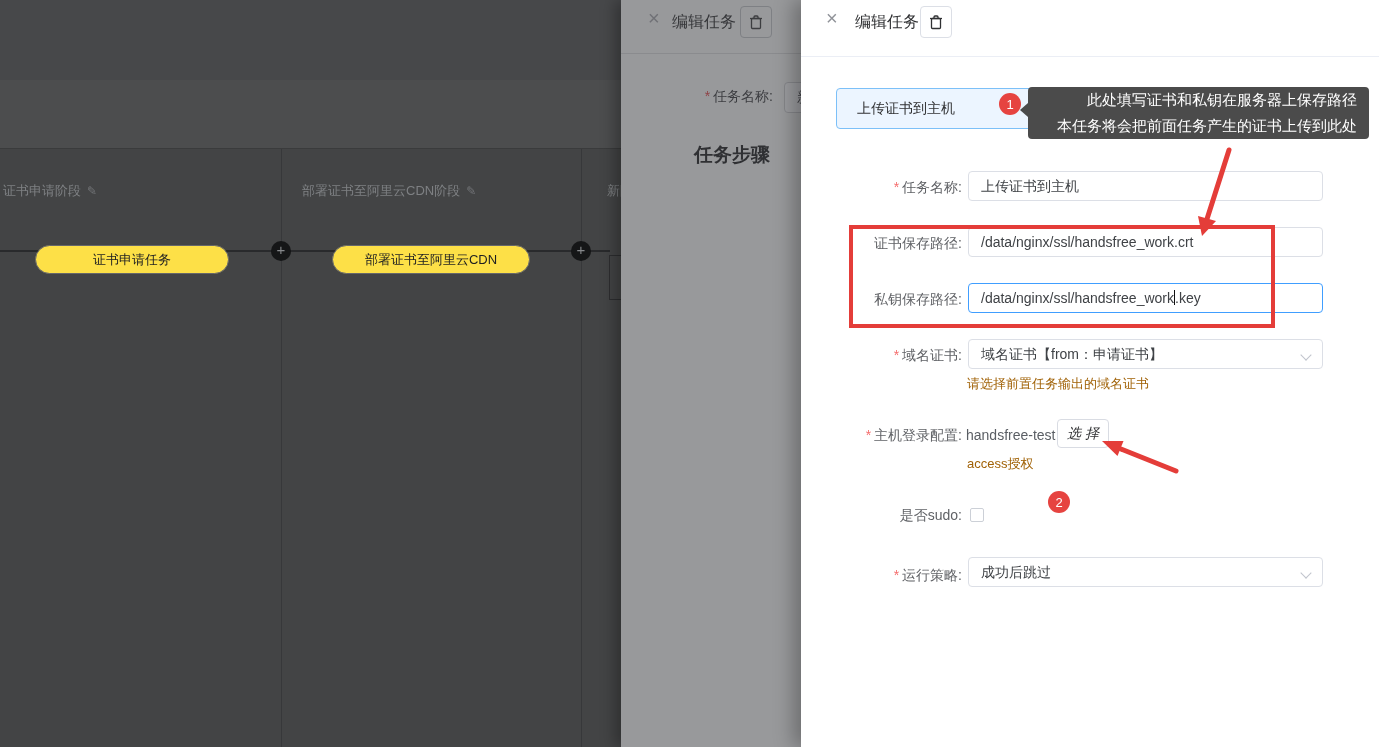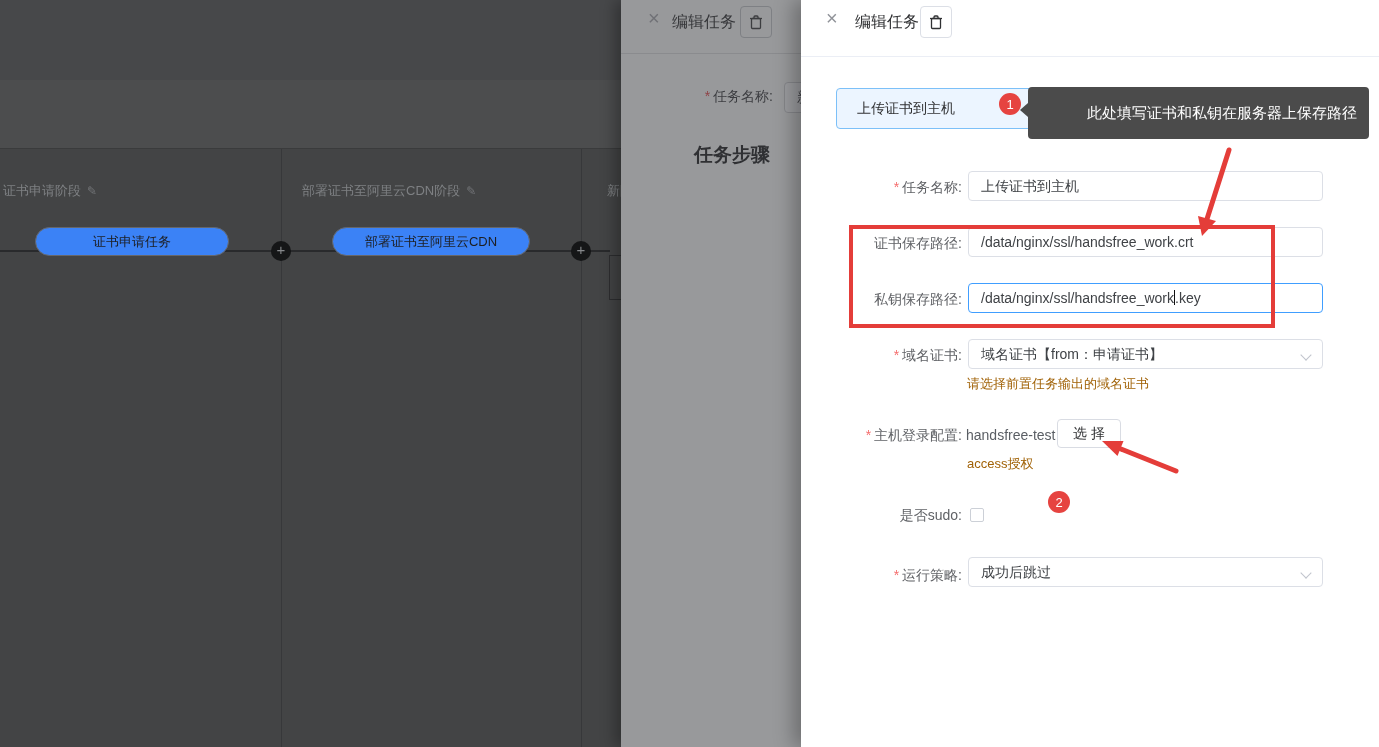--- a/index.html
+++ b/index.html
@@ -8,21 +8,21 @@
   .stage{position:relative;width:1379px;height:747px;overflow:hidden;background:#434445;}
 
   
   .bg-header{position:absolute;left:0;top:0;width:621px;height:80px;background:#47484a;}
   .bg-toolbar{position:absolute;left:0;top:80px;width:621px;height:69px;background:#4c4d4e;border-bottom:1px solid #3a3b3c;}
   .bg-canvas{position:absolute;left:0;top:149px;width:621px;height:598px;background:#434445;overflow:hidden;}
   .col-divider{position:absolute;top:0;width:1px;height:598px;background:#37383a;}
   .connector{position:absolute;left:0;top:101px;width:610px;height:2px;background:#292a2c;}
   .stage-title{position:absolute;top:33px;font-size:13px;color:#7e8083;white-space:nowrap;}
   .stage-title .edit-ic{margin-left:6px;color:#737578;font-size:12px;}
-  .task-pill{position:absolute;top:78px;height:29px;border-radius:15px;background:#3b82f6;border:1px solid #66676a;
+  .task-pill{position:absolute;top:96px;height:29px;border-radius:15px;background:#fde047;border:1px solid #66676a;
     color:#1d1e21;font-size:13px;display:flex;align-items:center;justify-content:center;}
   .plus-btn{position:absolute;top:92px;width:20px;height:20px;border-radius:50%;background:#151617;color:#87898c;
     font-size:15px;line-height:18px;text-align:center;}
   .new-task-box{position:absolute;left:609px;top:106px;width:40px;height:45px;border:1px solid #2d2e30;}
 
   
   .drawer-mid{position:absolute;left:621px;top:0;width:758px;height:747px;background:#98999b;
     box-shadow:-6px 0 14px rgba(0,0,0,.3);z-index:10;}
   .drawer-mid .hdr-close{position:absolute;left:27px;top:8px;font-size:20px;color:#707176;line-height:20px;}
   .drawer-mid .hdr-title{position:absolute;left:51px;top:12px;font-size:16px;color:#36373a;}
@@ -50,22 +50,22 @@
   .form-label{position:absolute;width:161px;text-align:right;font-size:14px;color:#606266;white-space:nowrap;}
   .req{color:#f56c6c;margin-right:3px;}
   .inp{position:absolute;left:167px;width:355px;height:30px;border:1px solid #dcdfe6;border-radius:4px;
     background:#fff;font-size:14px;color:#3f4246;line-height:28px;padding:0 12px;white-space:nowrap;overflow:hidden;}
   .inp.focused{border-color:#409eff;}
   .caret{display:inline-block;width:1px;height:15px;background:#111;vertical-align:-2px;}
   .chev{position:absolute;right:12px;top:11px;width:8px;height:8px;border-right:1.5px solid #c0c4cc;
     border-bottom:1.5px solid #c0c4cc;transform:rotate(45deg);}
   .helper{position:absolute;left:166px;font-size:13px;color:#a16207;white-space:nowrap;}
   .plain-value{position:absolute;left:165px;font-size:14px;color:#5a5e64;white-space:nowrap;}
-  .select-btn{position:absolute;left:256px;top:419px;width:64px;height:29px;border:1px solid #d9dce3;border-radius:4px;
-    background:#fff;font-size:14px;color:#303133;display:flex;align-items:center;justify-content:center;cursor:pointer;}
+  .select-btn{position:absolute;left:256px;top:419px;width:52px;height:29px;border:1px solid #d9dce3;border-radius:4px;
+    background:#fff;font-size:14px;color:#303133;display:flex;align-items:center;justify-content:center;cursor:pointer;font-style:italic;}
   .checkbox{position:absolute;left:169px;top:508px;width:14px;height:14px;border:1px solid #ccd0d7;border-radius:2px;background:#fff;}
 
   
   .badge{position:absolute;width:22px;height:22px;border-radius:50%;background:#e64340;color:#fff;
     font-size:13px;display:flex;align-items:center;justify-content:center;z-index:40;}
   .tooltip{position:absolute;background:#4b4b4b;border-radius:4px;color:#fff;font-size:15px;line-height:26px;
     padding:0 12px;display:flex;flex-direction:column;justify-content:center;white-space:nowrap;z-index:41;align-items:flex-end;}
   .tooltip .notch{position:absolute;left:-8px;width:0;height:0;border-top:7px solid transparent;
     border-bottom:7px solid transparent;border-right:8px solid #4b4b4b;}
   .red-rect{position:absolute;left:849px;top:225px;width:426px;height:103px;border:4px solid #e43d39;z-index:50;pointer-events:none;}
@@ -189,20 +189,21 @@
     </div>
     <div class="inp" style="top:557px">
       <span>成功后跳过</span>
       <span class="chev"></span>
     </div>
 
     <div class="badge" style="left:198px;top:93px">1</div>
     <div class="tooltip" style="left:227px;top:87px;width:341px;height:52px">
       <span class="notch" style="top:16px"></span>
       <span>此处填写证书和私钥在服务器上保存路径</span>
+      <span>本任务将会把前面任务产生的证书上传到此处</span>
     </div>
 
     <div class="badge" style="left:247px;top:491px">2</div>
   </div>
 
   <div class="red-rect"></div>
   <svg class="anno-svg" width="1379" height="747" viewBox="0 0 1379 747">
     <g>
       <line x1="1229" y1="150" x2="1207" y2="219" stroke="#e43d39" stroke-width="5" stroke-linecap="round"></line>
       <polygon points="1202,236 1198,216 1216,221" fill="#e43d39"></polygon>

